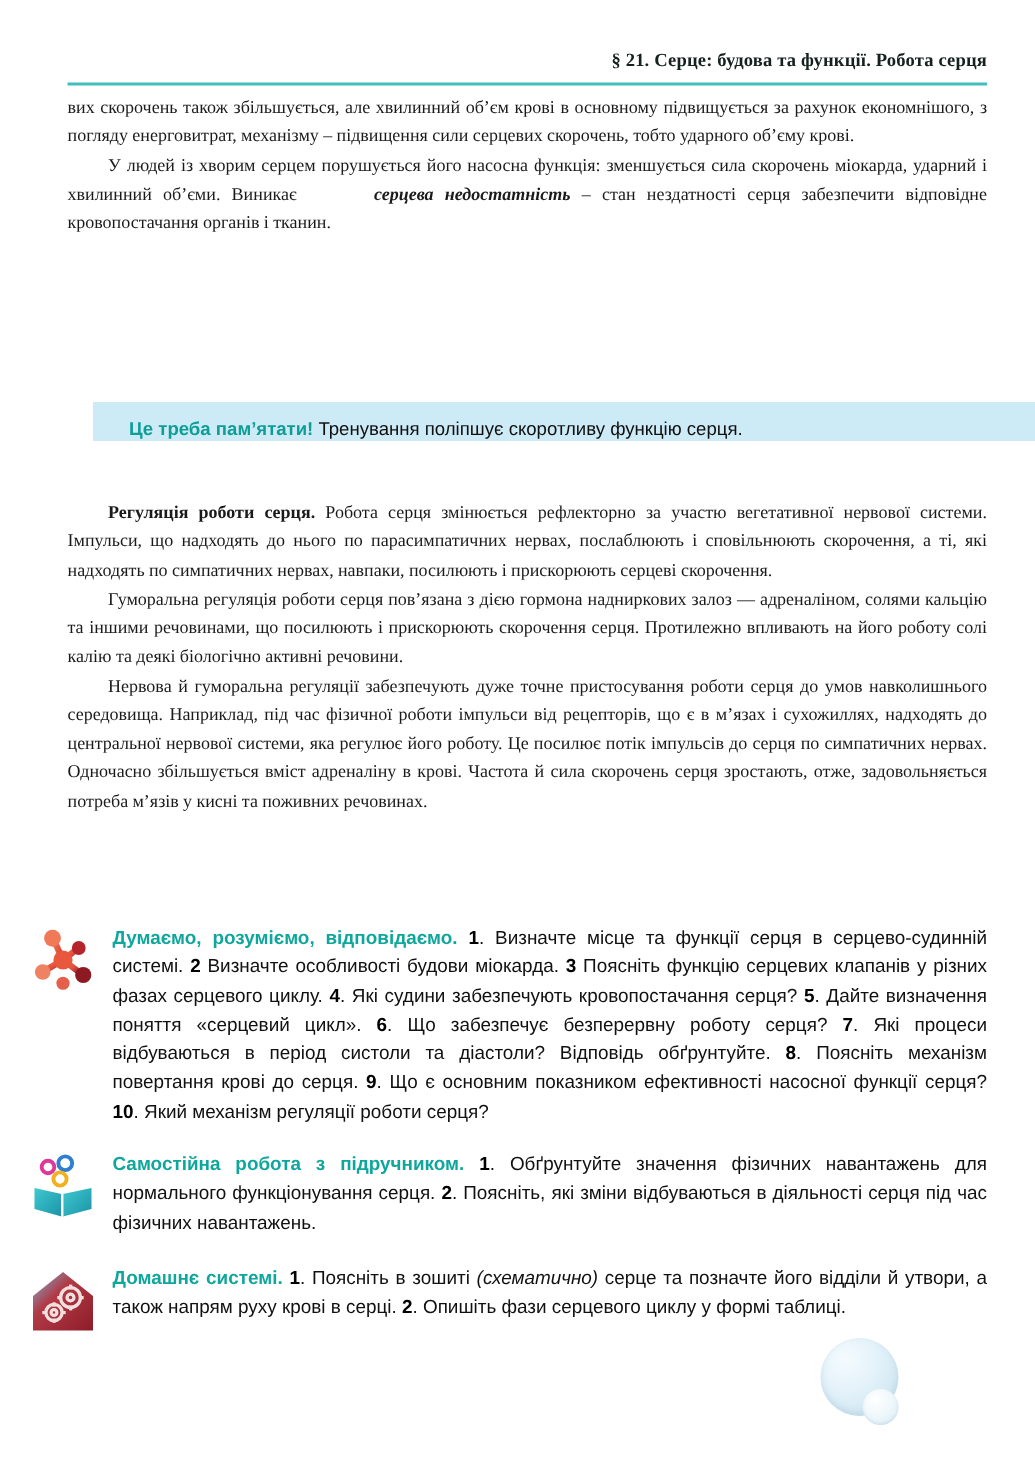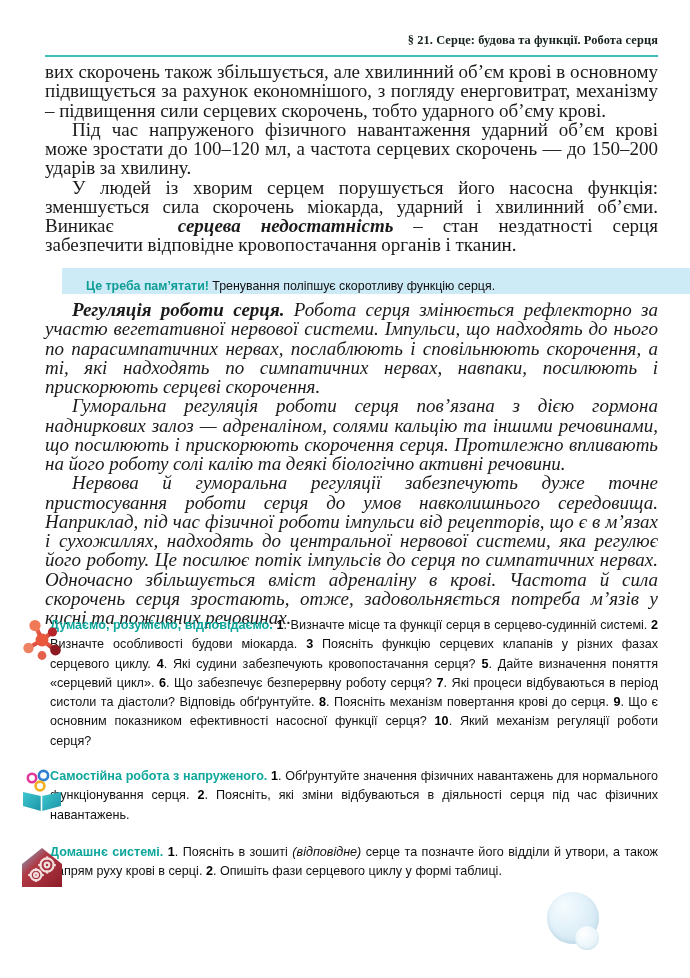--- a/index.html
+++ b/index.html
@@ -50,21 +50,21 @@
 
   
   .body-text {
     position: absolute;
     left: 45px;
     top: 62px;
     width: 613px;
   }
   p.para {
     margin: 0 0 0 0;
-    font-size: 19px;
+    font-size: 12px;
     line-height: 19.25px;
     text-align: justify;
     text-indent: 27px;
     hyphens: manual;
     word-spacing: -0.1px;
   }
   p.para.first { text-indent: 0; }
   .bi { font-weight: bold; font-style: italic; margin-left: 44px; }
   .b  { font-weight: bold; }
 
@@ -99,21 +99,21 @@
     display: block;
   }
   .task .icon {
     position: absolute;
     left: 0;
     top: 0;
     width: 48px;
     height: 48px;
   }
   .task .tbody {
-    margin-left: 32px;
+    margin-left: 57px;
     font-family: "Liberation Sans", "DejaVu Sans", sans-serif;
     font-size: 12.6px;
     line-height: 19.3px;
     text-align: justify;
     color: #111111;
   }
   .task .tlead {
     font-weight: bold;
     color: #0fa79c;
   }
@@ -165,31 +165,30 @@
 </head>
 <body>
 
 <div class="page">
 
   <div class="runhead">§ 21. Серце: будова та функції. Робота серця</div>
   <div class="runrule"></div>
 
   <div class="body-text">
     <p class="para first" id="p1"><span>вих скорочень також збільшується, але хвилинний об’єм крові в основному підвищується за рахунок економнішого, з погляду енерговитрат, механізму – підвищення сили серцевих скорочень, тобто ударного об’єму крові.</span></p>
-    <p class="para" id="p2"><span>Під час напруженого фізичного навантаження ударний об’єм крові може зростати до 100–120 мл, а частота серцевих скорочень — до 150–200 ударів за хвилину.</span></p>
     <p class="para" id="p3"><span>У людей із хворим серцем порушується його насосна функція: зменшується сила скорочень міокарда, ударний і хвилинний об’єми. Виникає </span><span class="bi">серцева недостатність</span><span> – стан нездатності серця забезпечити відповідне кровопостачання органів і тканин.</span></p>
   </div>
 
   <div class="remember">
     <div class="remember-inner">
       <span class="remember-lead">Це треба пам’ятати!</span><span> Тренування поліпшує скоротливу функцію серця.</span>
     </div>
   </div>
 
-  <div class="body-text" style="top:300px;font-style:italic;">
+  <div class="body-text" style="top:332px;">
     <p class="para" id="p4"><span class="b">Регуляція роботи серця.</span><span> Робота серця змінюється рефлекторно за участю вегетативної нервової системи. Імпульси, що надходять до нього по парасимпатичних нервах, послаблюють і сповільнюють скорочення, а ті, які надходять по симпатичних нервах, навпаки, посилюють і прискорюють серцеві скорочення.</span></p>
     <p class="para" id="p5"><span>Гуморальна регуляція роботи серця пов’язана з дією гормона надниркових залоз — адреналіном, солями кальцію та іншими речовинами, що посилюють і прискорюють скорочення серця. Протилежно впливають на його роботу солі калію та деякі біологічно активні речовини.</span></p>
     <p class="para" id="p6"><span>Нервова й гуморальна регуляції забезпечують дуже точне пристосування роботи серця до умов навколишнього середовища. Наприклад, під час фізичної роботи імпульси від рецепторів, що є в м’язах і сухожиллях, надходять до центральної нервової системи, яка регулює його роботу. Це посилює потік імпульсів до серця по симпатичних нервах. Одночасно збільшується вміст адреналіну в крові. Частота й сила скорочень серця зростають, отже, задовольняється потреба м’язів у кисні та поживних речовинах.</span></p>
   </div>
 
   <div class="task" id="task-think">
     <div class="icon">
       <svg viewBox="0 0 48 48" width="48" height="48" aria-hidden="true">
         <defs>
           <linearGradient id="gmol" x1="0" y1="0" x2="1" y2="1">
@@ -228,21 +227,21 @@
         <g fill="none" stroke-width="2.6">
           <circle cx="14" cy="11" r="4.2" stroke="#e0379a"></circle>
           <circle cx="25.5" cy="8.5" r="4.6" stroke="#2f7fd0"></circle>
           <circle cx="22" cy="19" r="4.4" stroke="#f2b01e"></circle>
         </g>
         <path d="M5 25 L23 29 L23 44 L5 39 Z" fill="url(#gbook)"></path>
         <path d="M43 25 L24 29 L24 44 L43 39 Z" fill="url(#gbook)"></path>
         <path d="M23.5 28.5 L23.5 44" stroke="#ffffff" stroke-width="1.6" fill="none"></path>
       </svg>
     </div>
-    <div class="tbody" id="tbody-selfwork"><span class="tlead">Самостійна робота з напруженого. </span><span class="num">1</span><span>. Обґрунтуйте значення фізичних навантажень для нормального функціонування серця. </span><span class="num">2</span><span>. Поясніть, які зміни відбуваються в діяльності серця під час фізичних навантажень.</span></div>
+    <div class="tbody" id="tbody-selfwork"><span class="tlead">Самостійна робота з підручником. </span><span class="num">1</span><span>. Обґрунтуйте значення фізичних навантажень для нормального функціонування серця. </span><span class="num">2</span><span>. Поясніть, які зміни відбуваються в діяльності серця під час фізичних навантажень.</span></div>
   </div>
 
   <div class="task" id="task-home">
     <div class="icon">
       <svg viewBox="0 0 48 48" width="48" height="48" aria-hidden="true">
         <defs>
           <linearGradient id="ghouse" x1="0" y1="0" x2="1" y2="1">
             <stop offset="0%" stop-color="#7ab7d8"></stop>
             <stop offset="38%" stop-color="#b03a46"></stop>
             <stop offset="100%" stop-color="#8e1d28"></stop>
@@ -260,21 +259,21 @@
           <rect x="28" y="27.4" width="2.2" height="3.2"></rect>
           <rect x="20.2" y="21" width="3.2" height="2.2"></rect>
           <rect x="34.6" y="21" width="3.2" height="2.2"></rect>
           <rect x="17" y="25.2" width="2.1" height="2.9"></rect>
           <rect x="17" y="36" width="2.1" height="2.9"></rect>
           <rect x="10.2" y="31" width="2.9" height="2.1"></rect>
           <rect x="22.9" y="31" width="2.9" height="2.1"></rect>
         </g>
       </svg>
     </div>
-    <div class="tbody" id="tbody-home"><span class="tlead">Домашнє системі. </span><span class="num">1</span><span>. Поясніть в зошиті </span><em>(відповідне)</em><span> серце та позначте його відділи й утвори, а також напрям руху крові в серці. </span><span class="num">2</span><span>. Опишіть фази серцевого циклу у формі таблиці.</span></div>
+    <div class="tbody" id="tbody-home"><span class="tlead">Домашнє системі. </span><span class="num">1</span><span>. Поясніть в зошиті </span><em>(схематично)</em><span> серце та позначте його відділи й утвори, а також напрям руху крові в серці. </span><span class="num">2</span><span>. Опишіть фази серцевого циклу у формі таблиці.</span></div>
   </div>
 
   <div class="pagenum">
     <div class="bubble-big"></div>
     <div class="bubble-small"></div>
   </div>
 
 </div>
 
 </body></html>

